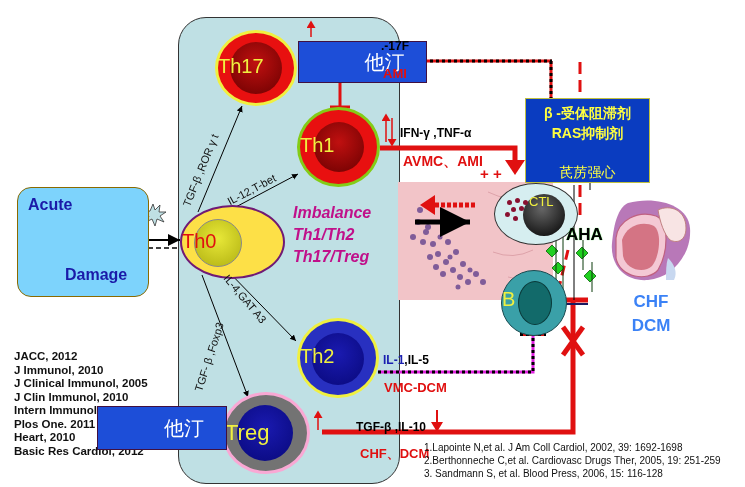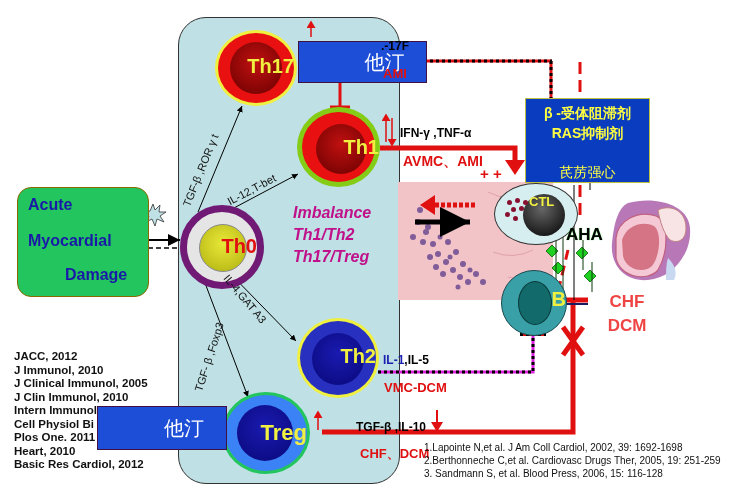--- a/index.html
+++ b/index.html
@@ -1,31 +1,31 @@
 <!DOCTYPE html>
 <html><head>
   <meta charset="utf-8">
   <style>
     html, body { margin:0; padding:0; background:#ffffff; }
     body { width:745px; height:487px; position:relative; overflow:hidden; font-family:"Liberation Sans", sans-serif; }
     .abs { position:absolute; }
     svg { position:absolute; left:0; top:0; }
     .panel { left:178px; top:17px; width:220px; height:465px; background:#bfe0e4; border:1.5px solid #333; border-radius:28px; }
-    .acute { left:17px; top:187px; width:130px; height:108px; background:#22c55e; border:1px solid #8a6a00; border-radius:14px; }
+    .acute { left:17px; top:187px; width:130px; height:108px; background:#7dd3fc; border:1px solid #8a6a00; border-radius:14px; }
     .acute span { position:absolute; left:10px; color:#1a1aa8; font-weight:bold; font-size:16px; }
-    .cell-label { position:absolute; font-weight:bold; text-align:right; }
+    .cell-label { position:absolute; font-weight:normal; text-align:left; }
     .blue-box { background:#1d4ed8; color:#ffffff; border:1px solid #401040; font-size:20px; text-align:center; display:flex; align-items:center; justify-content:center;padding-left:44px; }
     .ras { left:525px; top:98px; width:125px; height:85px; background:#0a3cc0; border:1px solid #c0c040; color:#ffff40; font-weight:bold; text-align:center; font-size:14px; line-height:20px; padding-top:4px; box-sizing:border-box; }
     .cyto { font-size:12px; font-weight:bold; color:#000; white-space:nowrap; }
     .red-t { color:#e01010; font-weight:bold; font-size:13px; white-space:nowrap; }
     .imb { left:293px; top:202px; color:#c0108a; font-weight:bold; font-style:italic; font-size:16px; line-height:22px; }
     .refs-left { left:14px; top:350px; font-size:11.5px; font-weight:bold; color:#111; line-height:13.5px; }
     .refs-right { left:424px; top:441px; font-size:10px; color:#111; line-height:13px; }
     .histo { left:398px; top:182px; width:155px; height:118px; background:#f2c4c8; overflow:hidden; }
-    .chf { left:596px; top:290px; color:#ef4444; font-weight:bold; font-size:17px; text-align:center; line-height:24px; width:62px; }
+    .chf { left:620px; top:290px; color:#3b82f6; font-weight:bold; font-size:17px; text-align:center; line-height:24px; width:62px; }
     .rot { position:absolute; transform-origin:left center; font-size:11px; white-space:nowrap; color:#111; }
   </style>
 </head>
 <body>
 
 <div class="abs panel"></div>
 
 <div class="abs histo">
   <svg width="155" height="118">
     <g fill="#5a3a8a" opacity="0.75">
@@ -137,45 +137,44 @@
   <g stroke="#0a3a0a" stroke-width="1" fill="none">
     <line x1="556" y1="222" x2="556" y2="282"></line>
     <line x1="563" y1="230" x2="563" y2="292"></line>
     <line x1="583" y1="240" x2="583" y2="270"></line>
     <line x1="592" y1="262" x2="592" y2="292"></line>
   </g>
 </svg>
 
 <div class="abs acute">
   <span style="top:8px;">Acute</span>
-  <span style="top:44px;">Myocardial</span>
   <span style="top:78px; left:27px;margin-left:20px;">Damage</span>
 </div>
 
-<div class="abs" style="left:180px;top:205px;width:70px;height:70px;border-radius:50%;background:#e5e5e5;border:7px solid #701a75;">
+<div class="abs" style="left:180px;top:205px;width:70px;height:70px;border-radius:50%;background:#fde047;border:2px solid #701a75;padding-left:31px;">
   <div style="position:absolute;left:12px;top:12px;width:46px;height:46px;border-radius:50%;background:radial-gradient(circle at 50% 40%,#e8e838,#b0b010);border:1px solid #888;"></div>
   <div class="cell-label" style="left:0;top:23px;width:70px;color:#e01010;font-size:20px;">Th0</div>
 </div>
 
 <div class="abs" style="left:215px;top:30px;width:82px;height:76px;border-radius:50%;background:#e81010;border:3px solid #f0f040;box-sizing:border-box;">
   <div style="position:absolute;left:12px;top:9px;width:52px;height:52px;border-radius:50%;background:radial-gradient(circle at 50% 40%,#c01010,#6a0000);"></div>
   <div class="cell-label" style="left:0;top:22px;width:76px;color:#f0f040;font-size:20px;">Th17</div>
 </div>
 
-<div class="abs" style="left:297px;top:107px;width:83px;height:80px;border-radius:50%;background:#e81010;border:5px solid #84cc16;box-sizing:border-box;">
+<div class="abs" style="left:297px;top:107px;width:83px;height:80px;border-radius:50%;background:#e81010;border:3px solid #84cc16;box-sizing:border-box;">
   <div style="position:absolute;left:14px;top:12px;width:50px;height:50px;border-radius:50%;background:radial-gradient(circle at 50% 40%,#c01010,#6a0000);"></div>
   <div class="cell-label" style="left:0;top:24px;width:77px;color:#f0f040;font-size:20px;">Th1</div>
 </div>
 
 <div class="abs" style="left:297px;top:318px;width:82px;height:80px;border-radius:50%;background:#2830c0;border:3px solid #f0f040;box-sizing:border-box;">
   <div style="position:absolute;left:12px;top:12px;width:52px;height:52px;border-radius:50%;background:radial-gradient(circle at 50% 40%,#1a1ab0,#08087a);"></div>
   <div class="cell-label" style="left:0;top:24px;width:76px;color:#f0f040;font-size:20px;">Th2</div>
 </div>
 
-<div class="abs" style="left:222px;top:392px;width:88px;height:82px;border-radius:50%;background:#3b82f6;border:3px solid #22c55e;box-sizing:border-box;">
+<div class="abs" style="left:222px;top:392px;width:88px;height:82px;border-radius:50%;background:#737373;border:3px solid #f9a8d4;box-sizing:border-box;">
   <div style="position:absolute;left:12px;top:10px;width:56px;height:56px;border-radius:50%;background:radial-gradient(circle at 50% 40%,#1a1ab0,#08087a);"></div>
   <div class="cell-label" style="left:0;top:25px;width:82px;color:#f0f040;font-size:22px;">Treg</div>
 </div>
 
 <div class="abs" style="left:494px;top:183px;width:82px;height:60px;border-radius:50%;background:#d6eef0;border:1px solid #333;">
   <div style="position:absolute;left:28px;top:10px;width:42px;height:42px;border-radius:50%;background:radial-gradient(circle at 45% 35%,#666,#000);"></div>
   <div style="position:absolute;left:8px;top:14px;width:24px;height:24px;">
     <span style="position:absolute;left:4px;top:2px;width:5px;height:5px;border-radius:50%;background:#8a1030;"></span>
     <span style="position:absolute;left:12px;top:0px;width:5px;height:5px;border-radius:50%;background:#8a1030;"></span>
     <span style="position:absolute;left:8px;top:9px;width:5px;height:5px;border-radius:50%;background:#8a1030;"></span>
@@ -238,21 +237,20 @@
   <div>CHF</div>
   <div>DCM</div>
 </div>
 
 <div class="abs refs-left">
   <div>JACC, 2012</div>
   <div>J Immunol, 2010</div>
   <div>J Clinical Immunol, 2005</div>
   <div>J Clin Immunol, 2010</div>
   <div>Intern Immunol</div>
-  <div>Cell Physiol Bi</div>
   <div>Plos One. 2011</div>
   <div>Heart, 2010</div>
   <div>Basic Res Cardiol, 2012</div>
 </div>
 
 <div class="abs blue-box" style="left:97px;top:406px;width:84px;height:42px;">他汀</div>
 
 <div class="abs refs-right">
   <div>1.Lapointe N,et al. J Am Coll Cardiol, 2002, 39: 1692-1698</div>
   <div>2.Berthonneche C,et al. Cardiovasc Drugs Ther, 2005, 19: 251-259</div>

